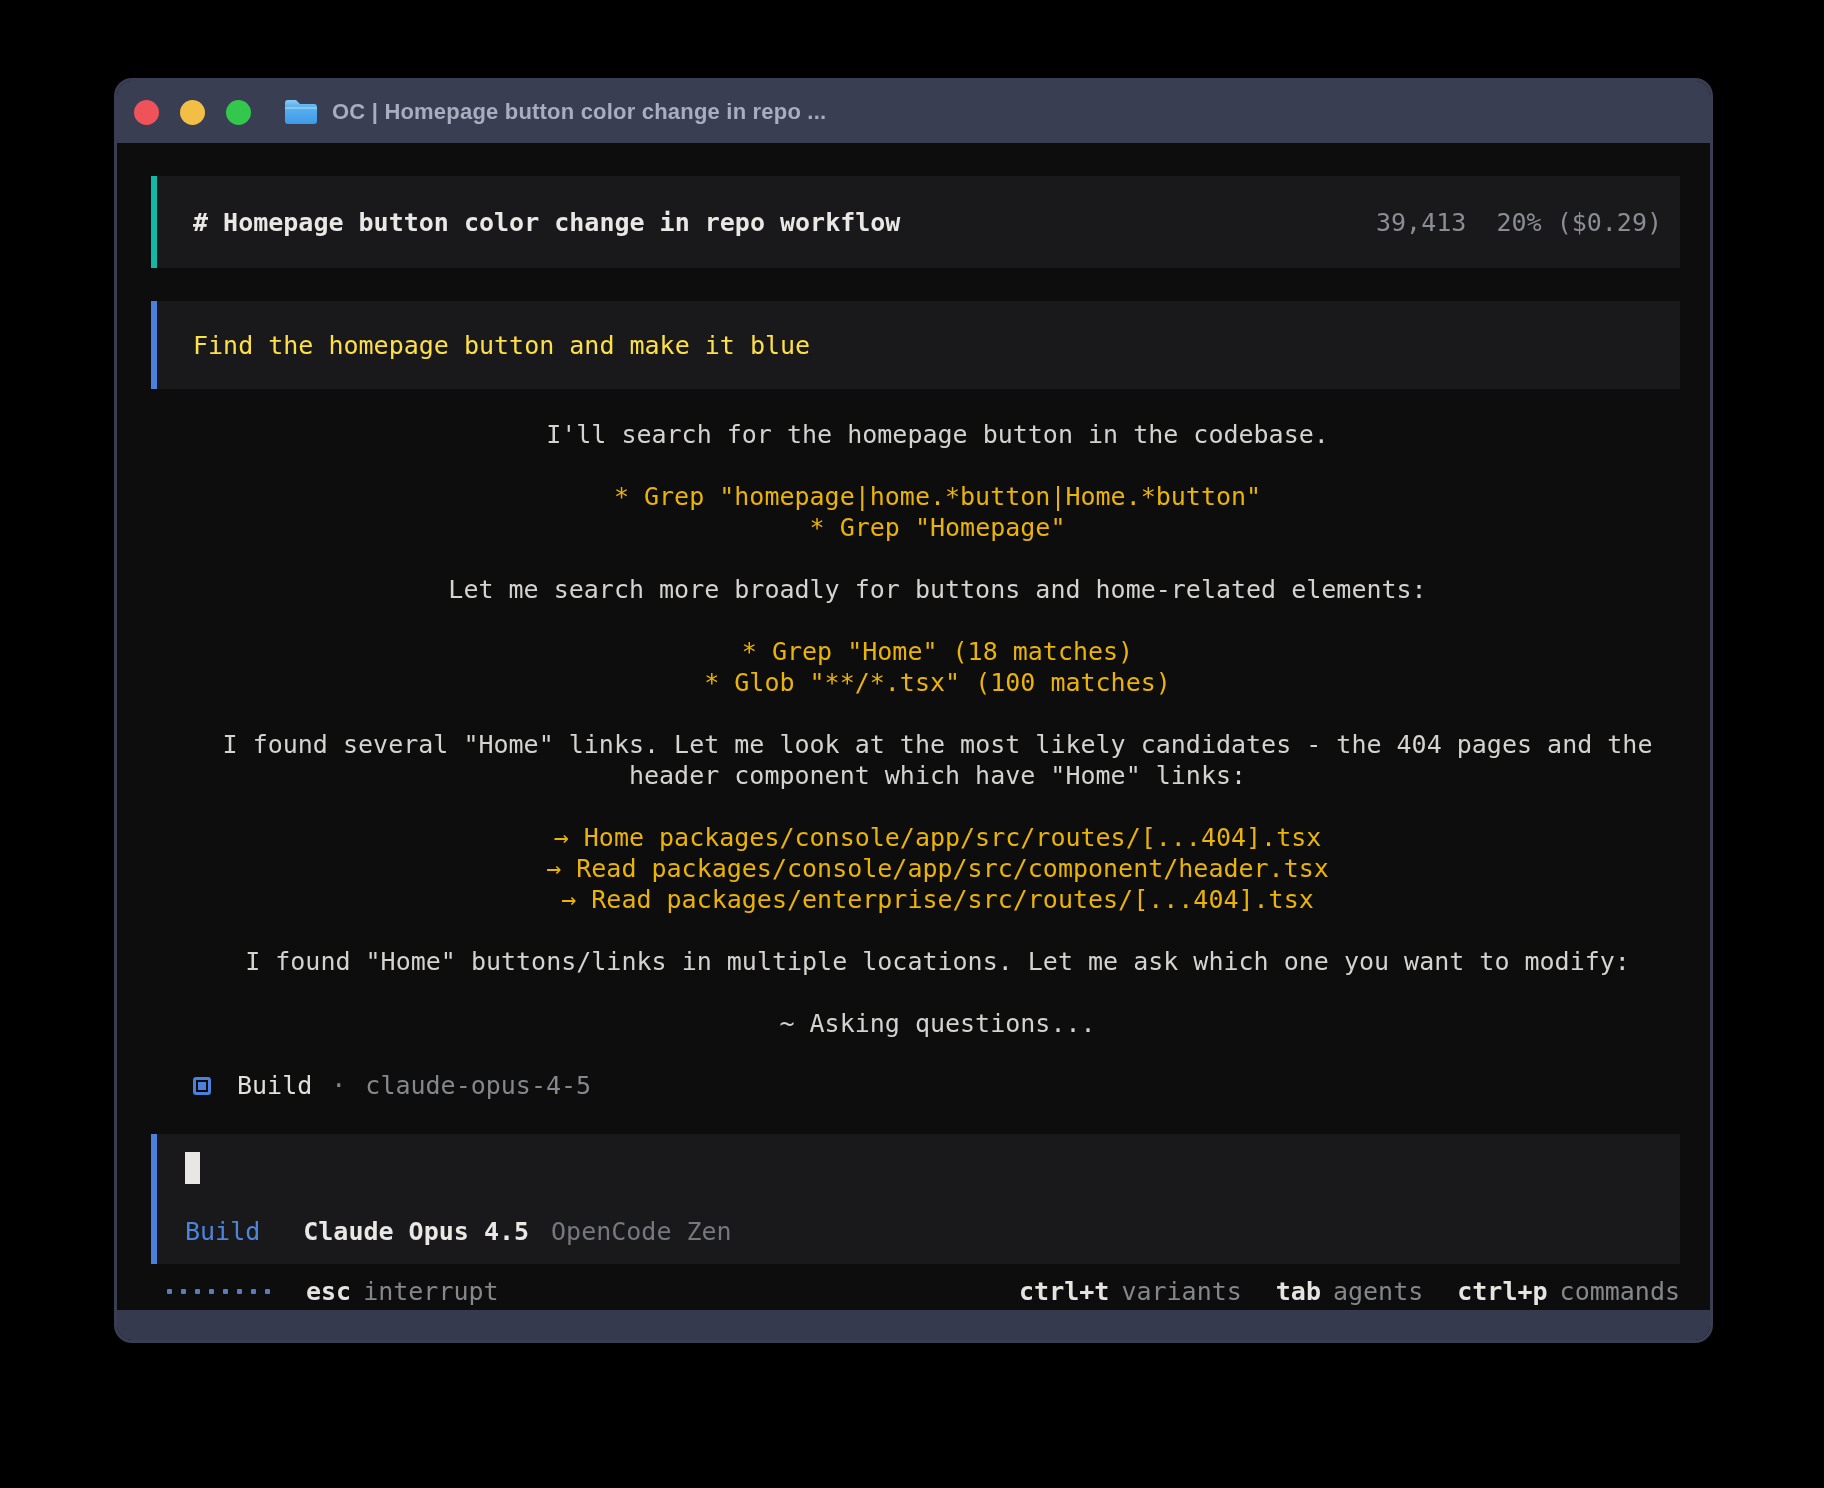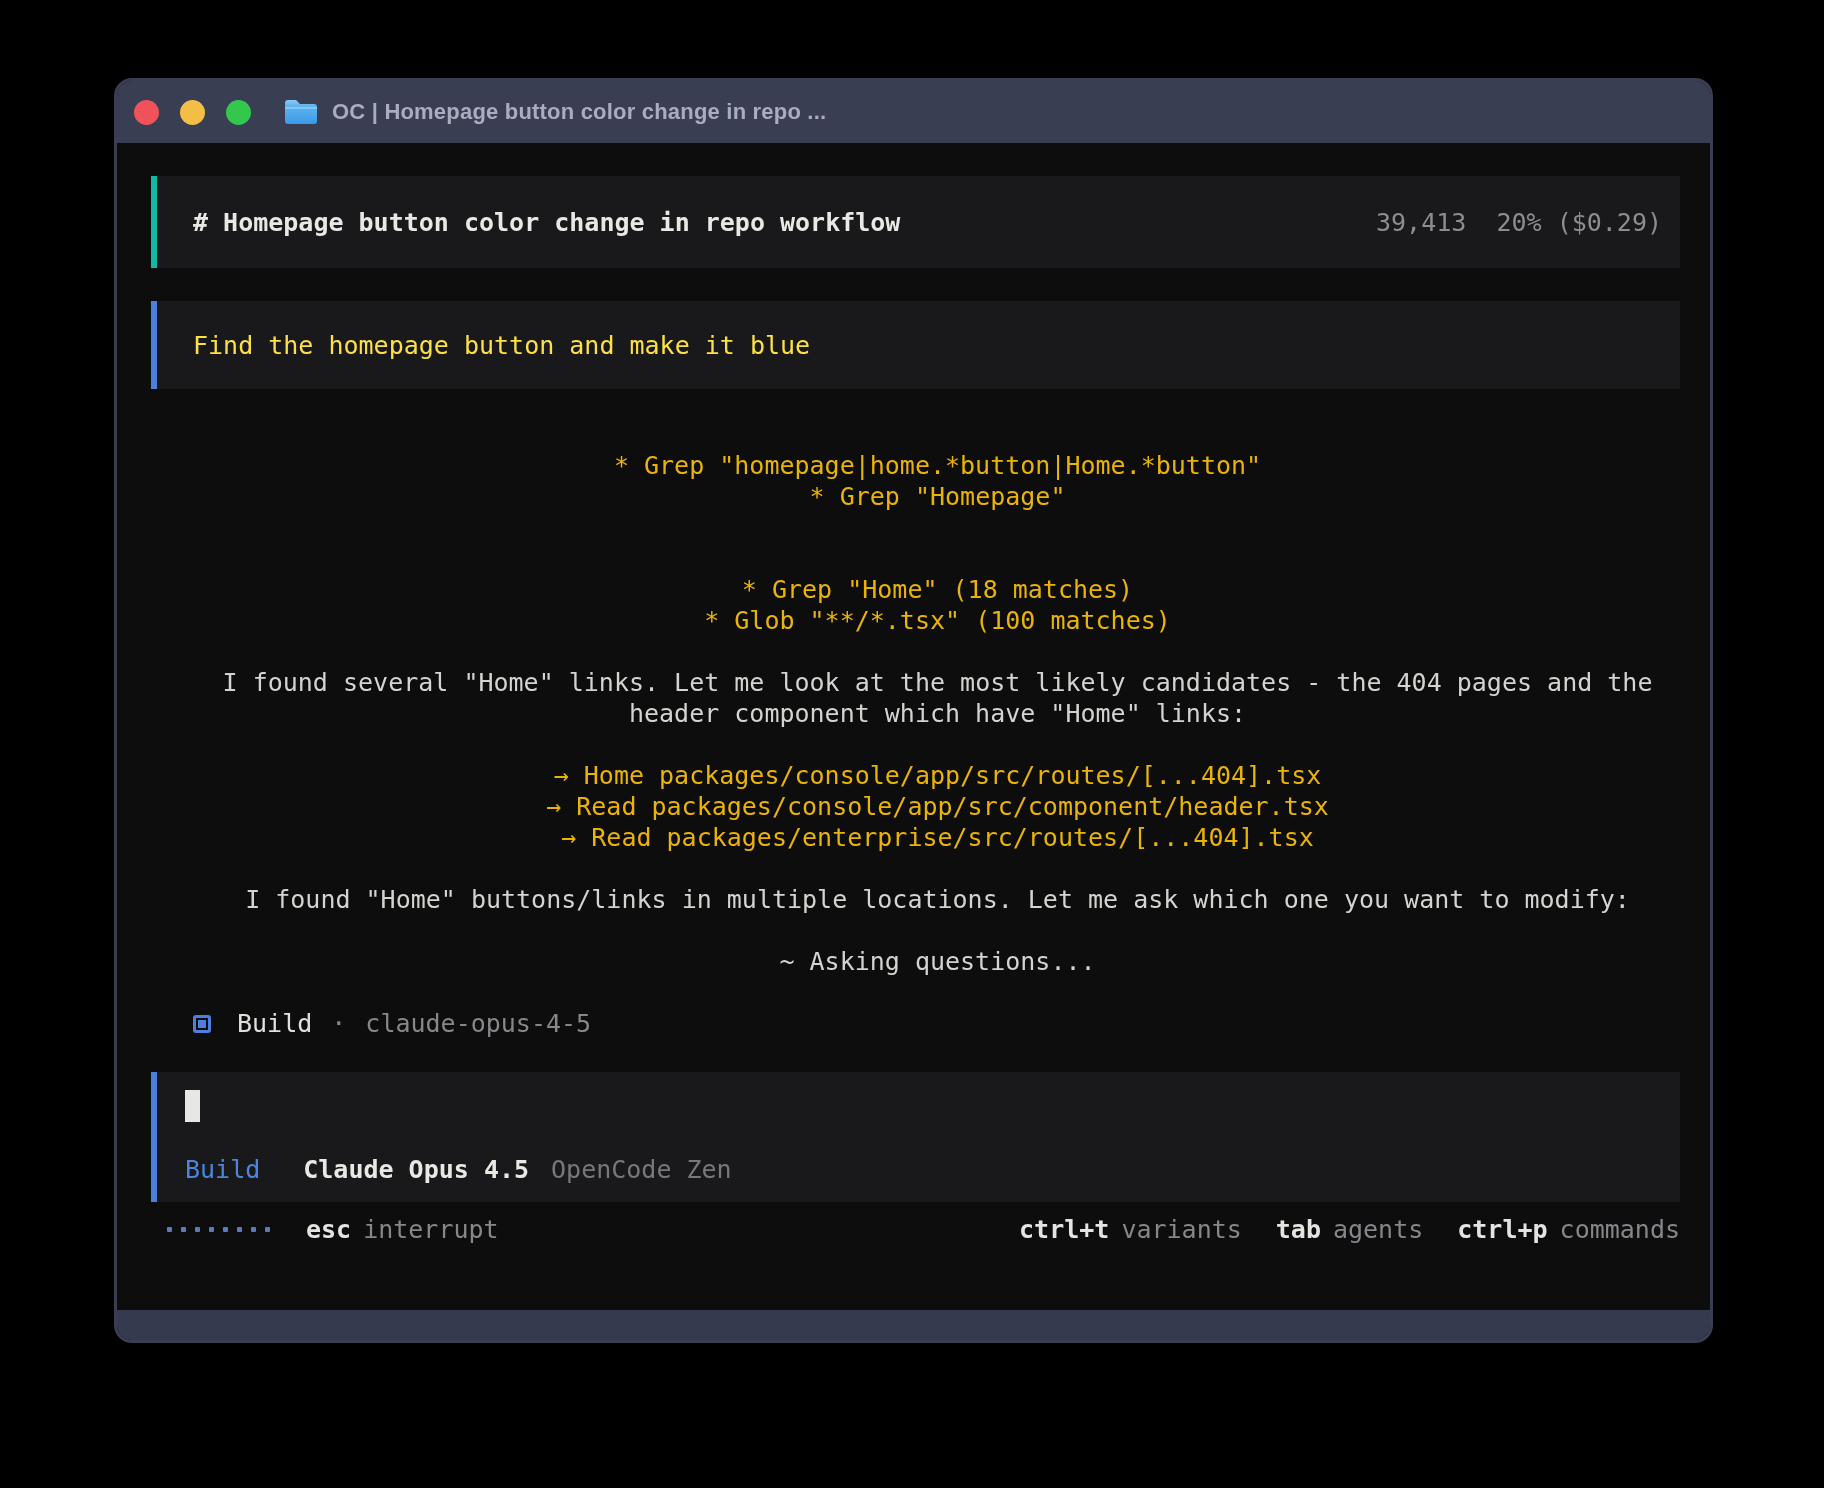--- a/index.html
+++ b/index.html
@@ -101,24 +101,26 @@
       <div class="band header-band">
         <span class="header-title"># Homepage button color change in repo workflow</span>
         <span class="header-stats">39,413  20% ($0.29)</span>
       </div>
 
       <div class="band user-band">
         <span>Find the homepage button and make it blue</span>
       </div>
 
       <div class="transcript">
+          <div class="line t-text">I'll search for the homepage button in the codebase.</div>
           <div class="line t-text">&nbsp;</div>
           <div class="line t-tool">* Grep "homepage|home.*button|Home.*button"</div>
           <div class="line t-tool">* Grep "Homepage"</div>
           <div class="line t-text">&nbsp;</div>
+          <div class="line t-text">Let me search more broadly for buttons and home-related elements:</div>
           <div class="line t-text">&nbsp;</div>
           <div class="line t-tool">* Grep "Home" (18 matches)</div>
           <div class="line t-tool">* Glob "**/*.tsx" (100 matches)</div>
           <div class="line t-text">&nbsp;</div>
           <div class="line t-text">I found several "Home" links. Let me look at the most likely candidates - the 404 pages and the</div>
           <div class="line t-text">header component which have "Home" links:</div>
           <div class="line t-text">&nbsp;</div>
           <div class="line t-tool">→ Home packages/console/app/src/routes/[...404].tsx</div>
           <div class="line t-tool">→ Read packages/console/app/src/component/header.tsx</div>
           <div class="line t-tool">→ Read packages/enterprise/src/routes/[...404].tsx</div>

